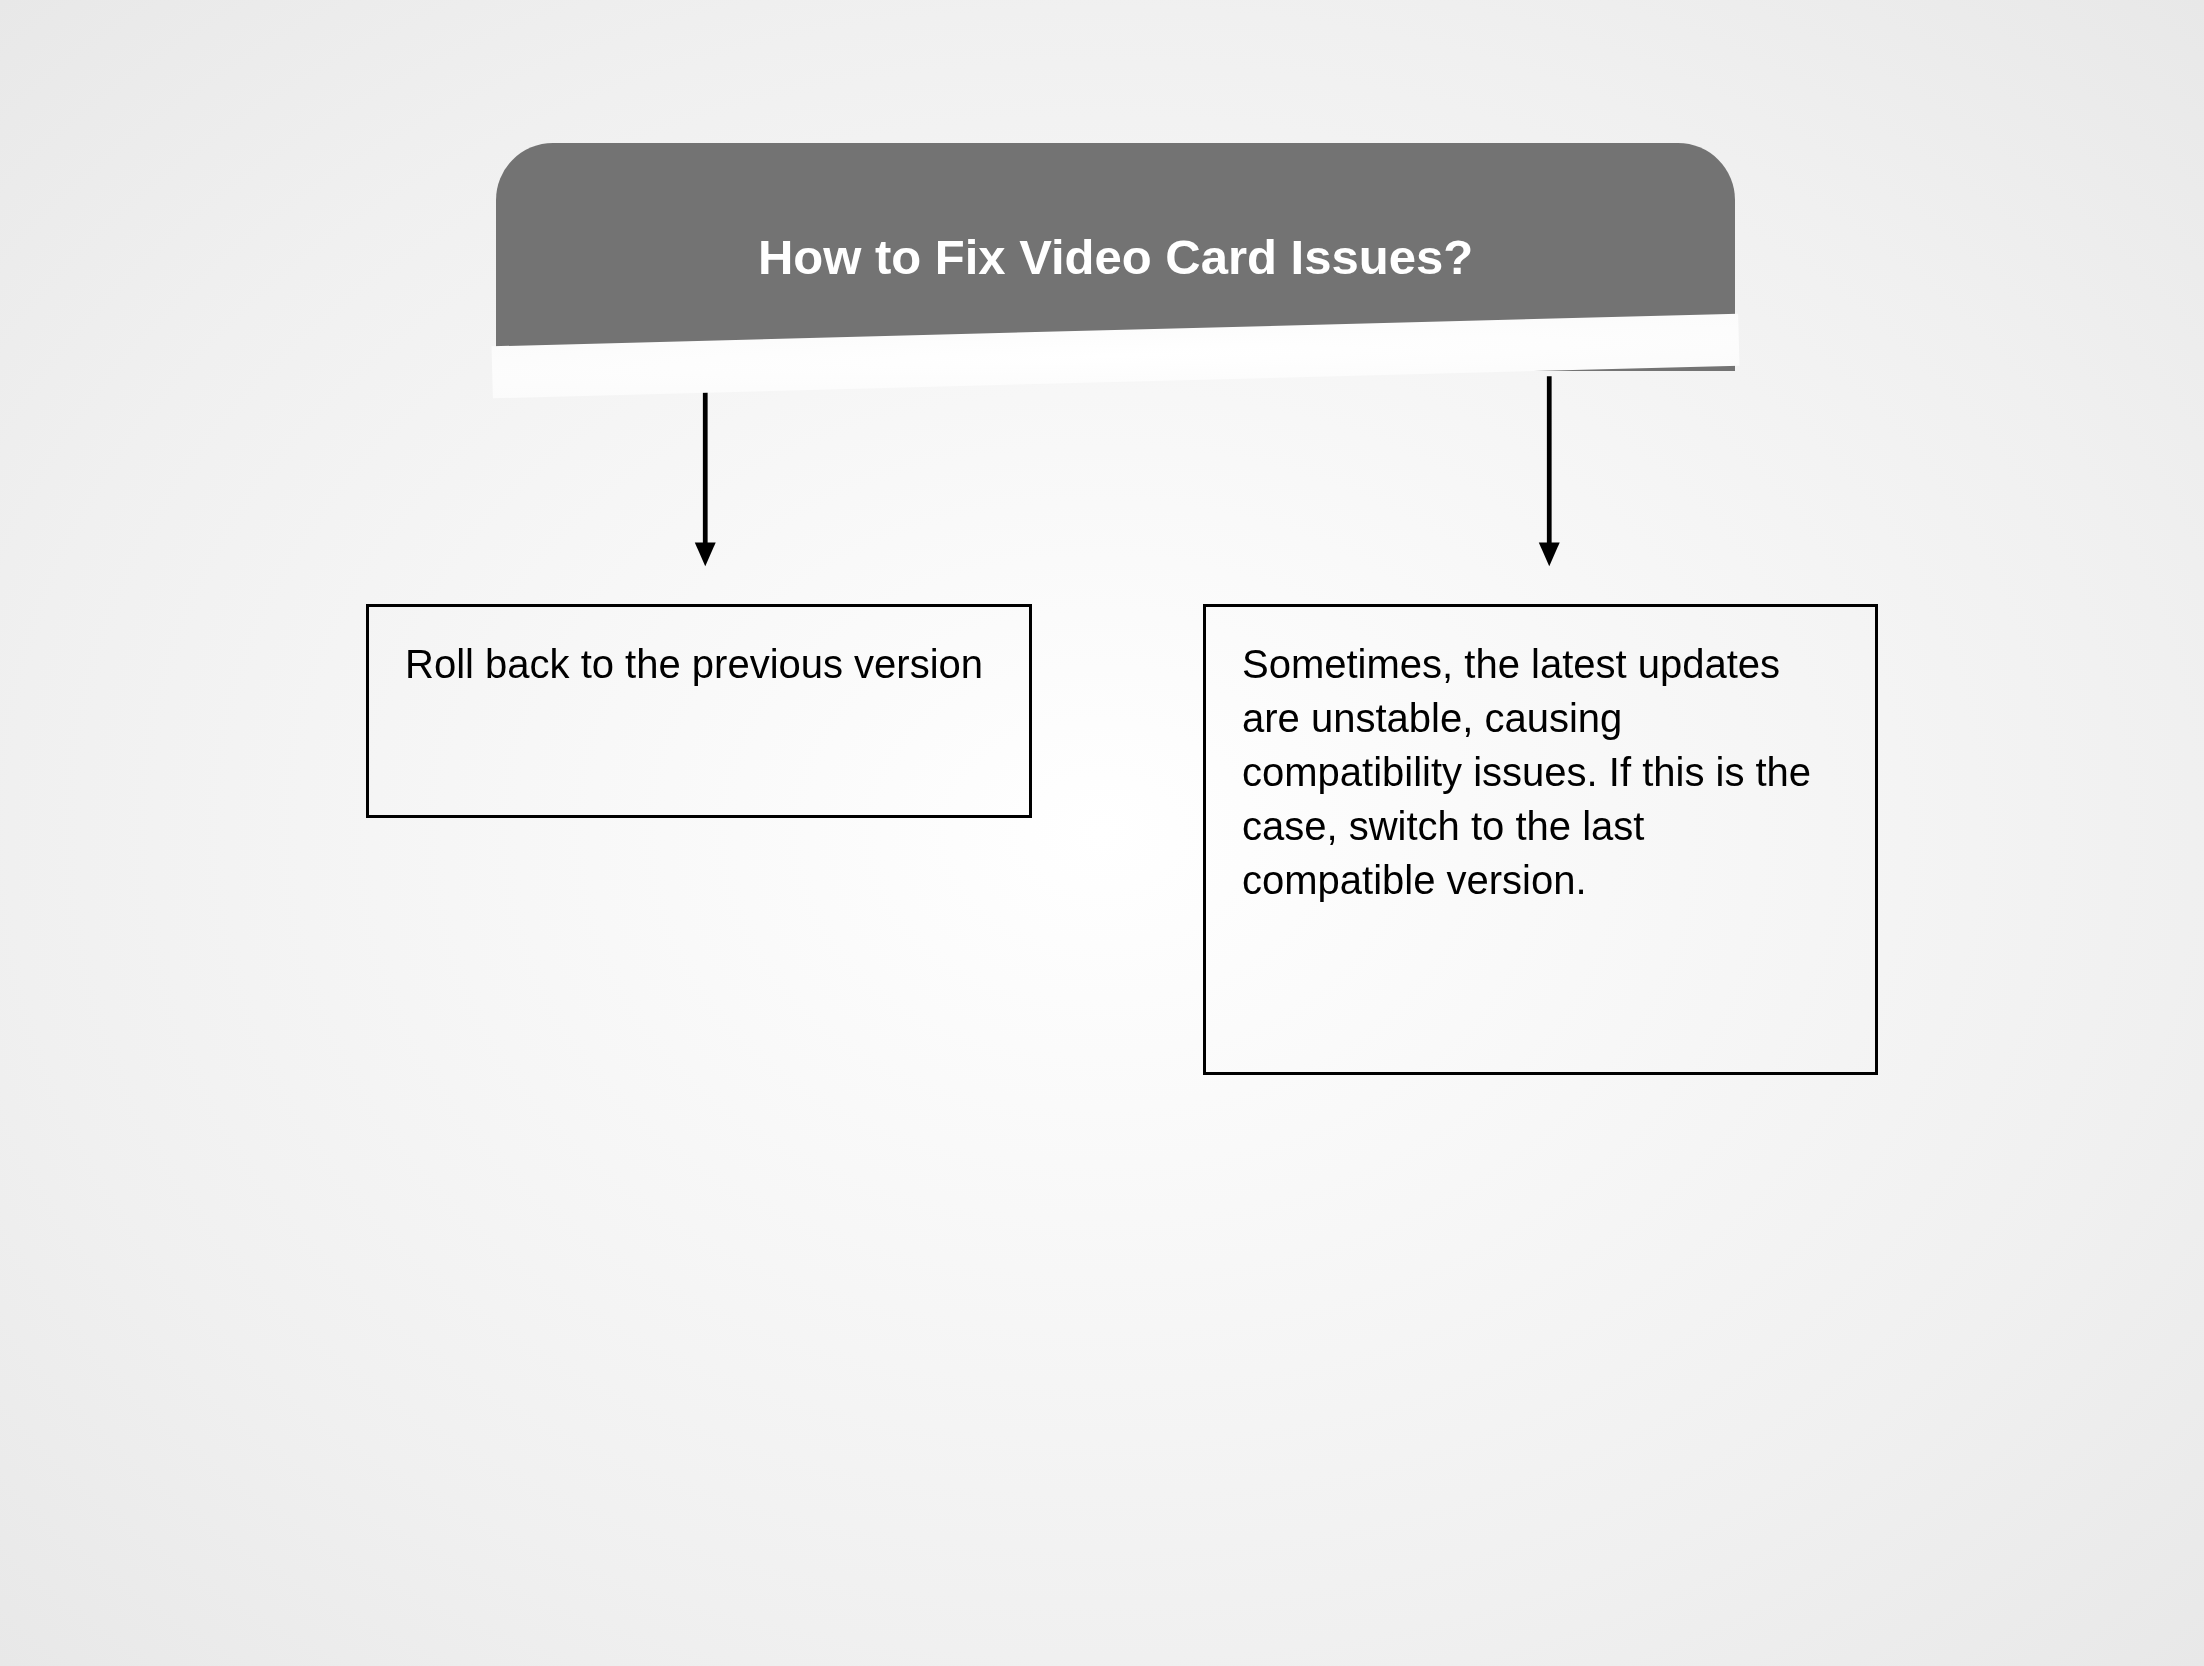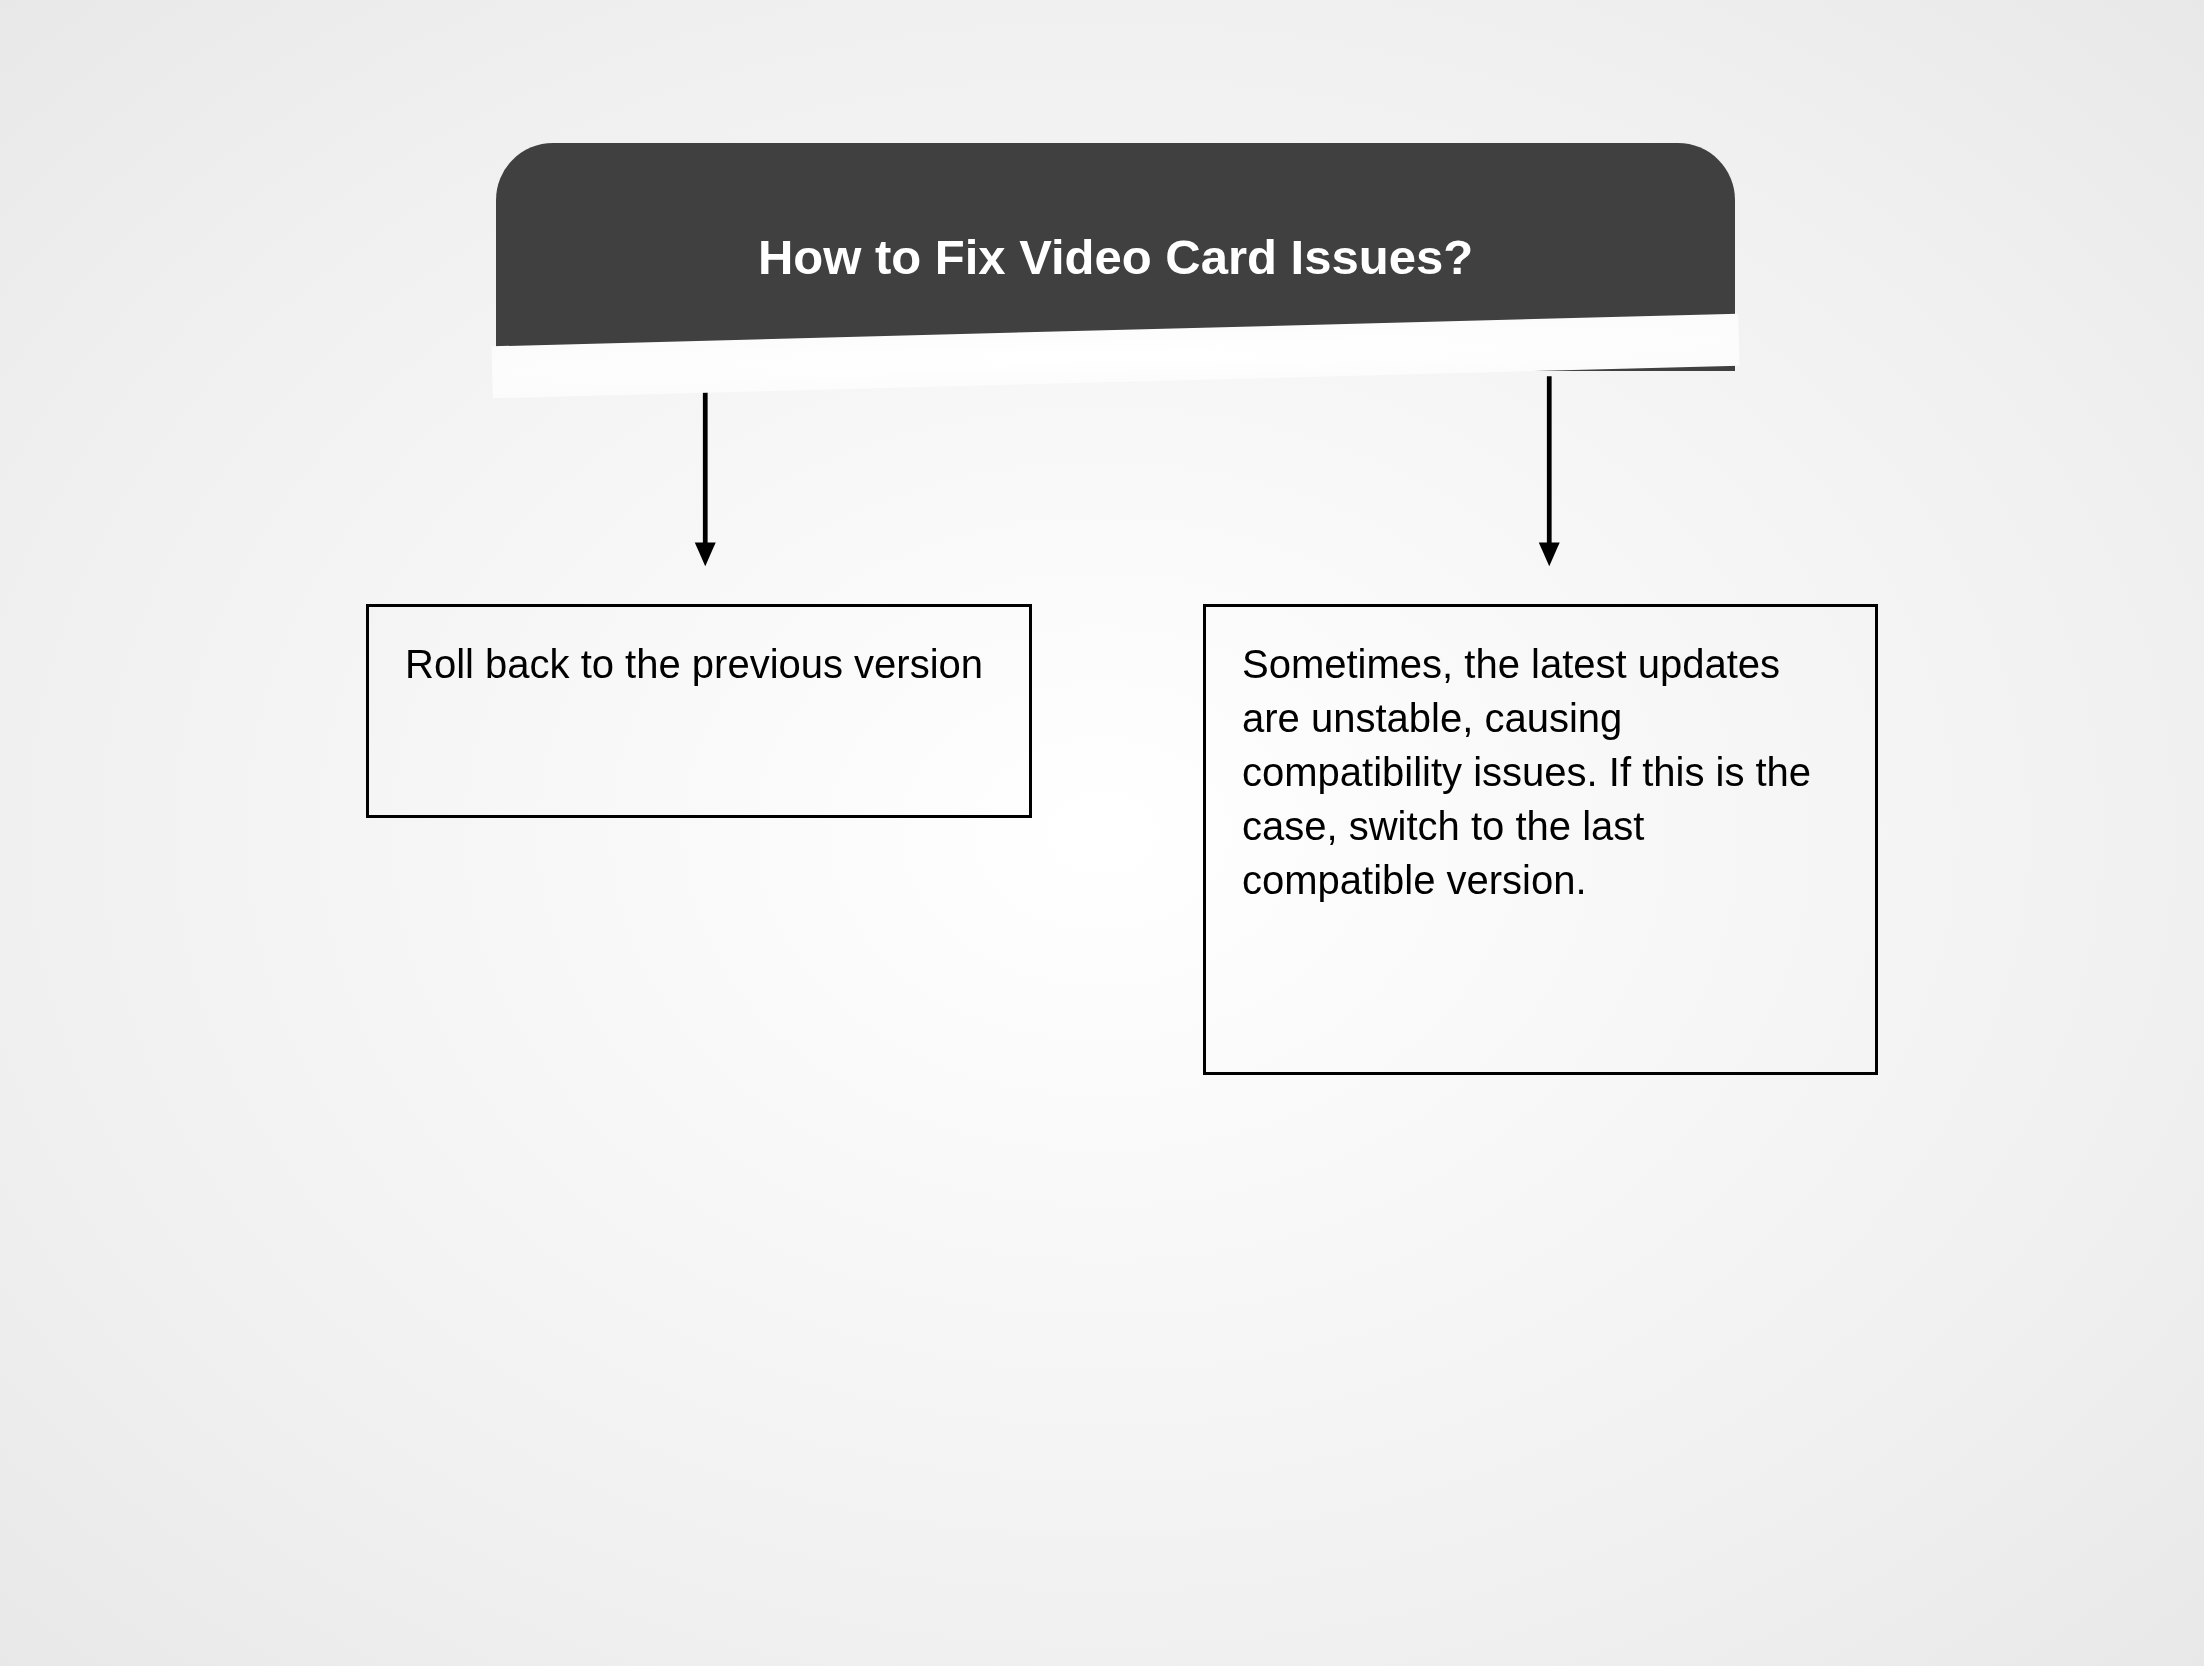--- a/index.html
+++ b/index.html
@@ -15,21 +15,21 @@
     position: relative;
     width: 100%;
     height: 100%;
   }
   .title-banner {
     position: absolute;
     left: 496px;
     top: 143px;
     width: 1239px;
     height: 228px;
-    background: #404040;
+    background: #737373;
     border-top-left-radius: 57px;
     border-top-right-radius: 57px;
     color: #ffffff;
     font-size: 49px;
     font-weight: 600;
     display: flex;
     align-items: center;
     justify-content: center;
     padding: 0 38px;
     text-align: left;

